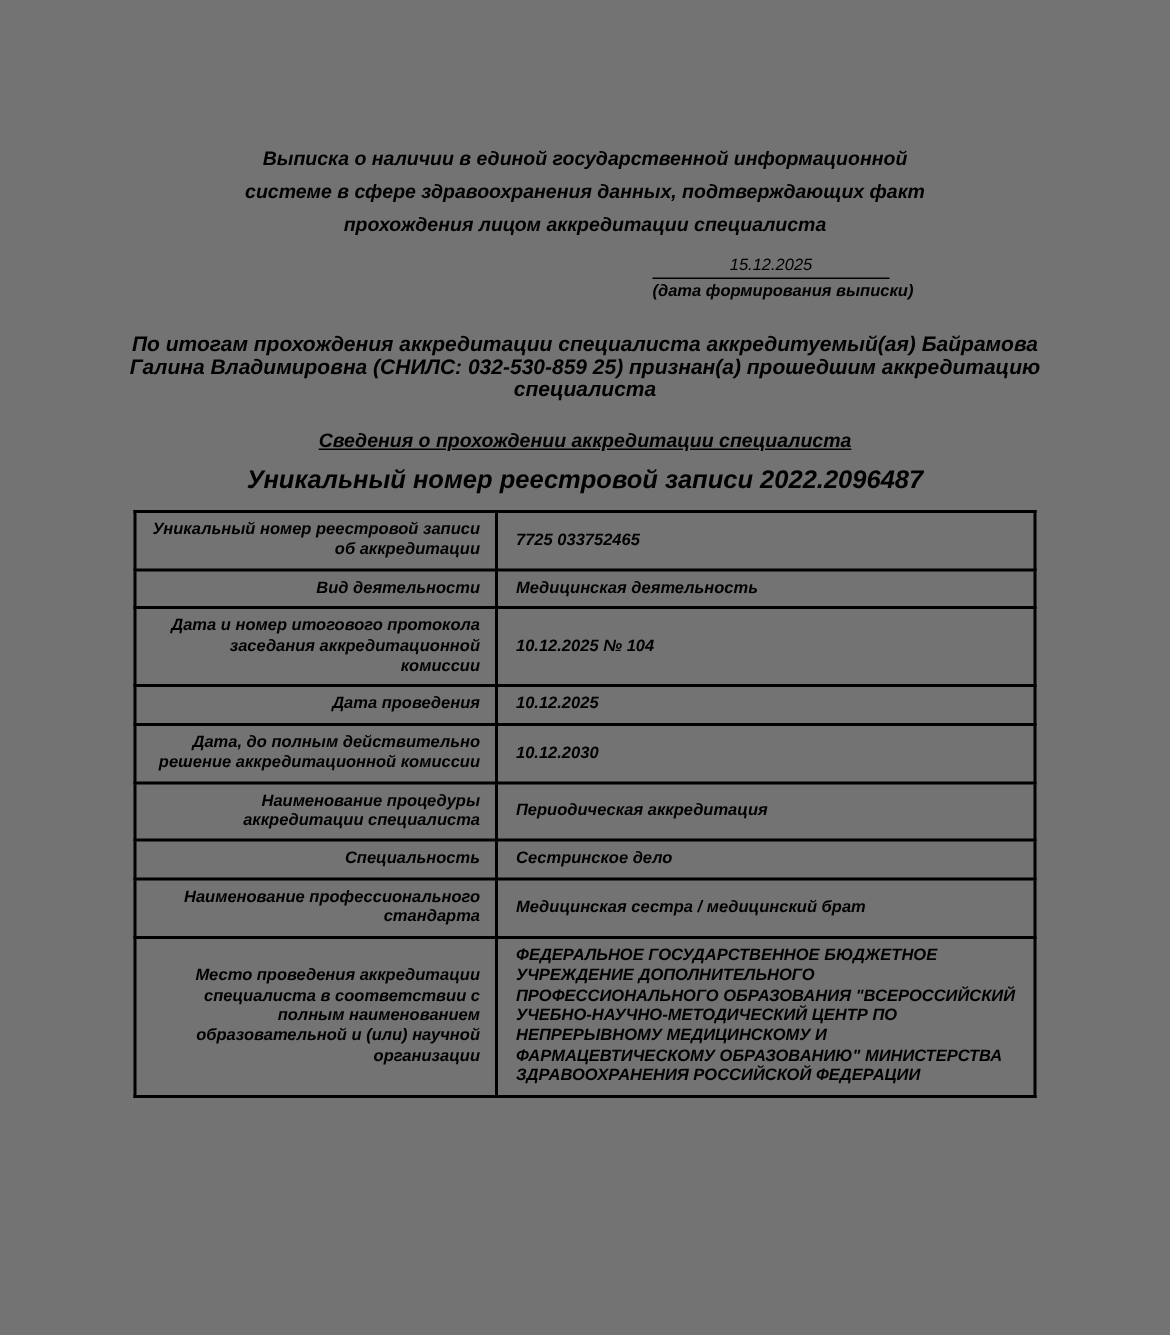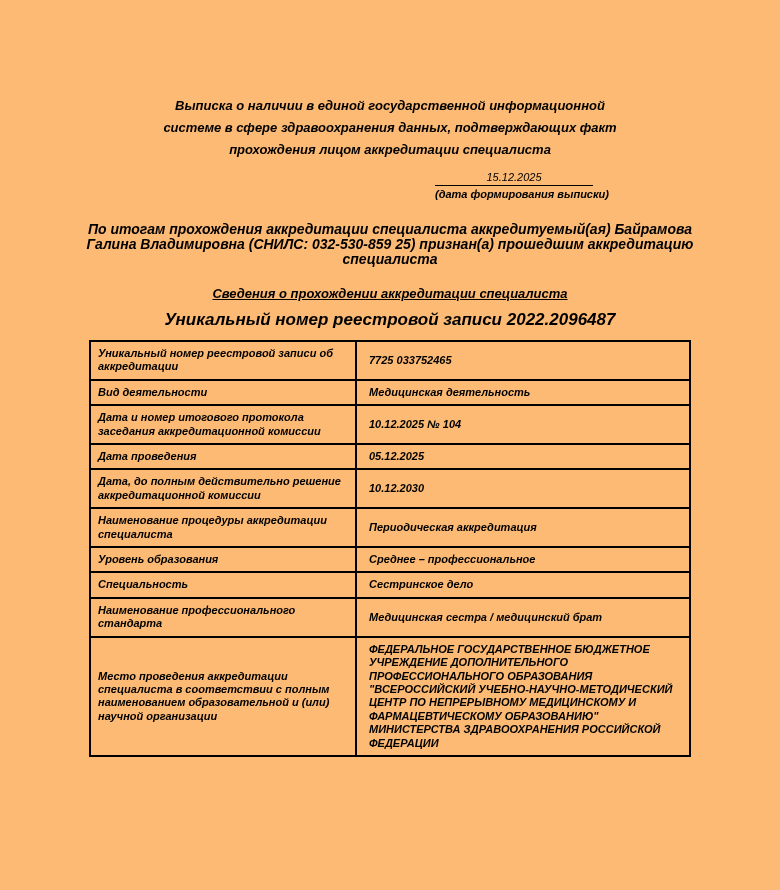--- a/index.html
+++ b/index.html
@@ -5,21 +5,21 @@
   * { margin: 0; padding: 0; box-sizing: border-box; }
   html, body {
     background: #ffffff;
     font-family: "Liberation Sans", sans-serif;
     color: #000000;
   }
   .page {
     position: relative;
     width: 780px;
     height: 890px;
-    background: #fdba74;
+    background: #737373;
     overflow: hidden;
   }
   .doc-title {
     margin: 95px auto 0 auto;
     max-width: 470px;
     text-align: center;
     font-size: 13px;
     font-weight: bold;
     font-style: italic;
     line-height: 22px;
@@ -74,22 +74,23 @@
   }
   .info-table td {
     border: 2px solid #000000;
     font-size: 11px;
     font-weight: bold;
     font-style: italic;
     vertical-align: middle;
     line-height: 1.22;
   }
   .label-cell {
-    width: 266px;
+    width: 241px;
     padding: 5px 10px 5px 7px;
+    text-align: right;
   }
   .value-cell {
     padding: 5px 8px 5px 12px;
   }
 </style>
 </head>
 <body>
 
 <div class="page">
 
@@ -115,33 +116,29 @@
       <tr>
         <td class="label-cell">Вид деятельности</td>
         <td class="value-cell">Медицинская деятельность</td>
       </tr>
       <tr>
         <td class="label-cell">Дата и номер итогового протокола заседания аккредитационной комиссии</td>
         <td class="value-cell">10.12.2025 № 104</td>
       </tr>
       <tr>
         <td class="label-cell">Дата проведения</td>
-        <td class="value-cell">05.12.2025</td>
+        <td class="value-cell">10.12.2025</td>
       </tr>
       <tr>
         <td class="label-cell">Дата, до полным действительно решение аккредитационной комиссии</td>
         <td class="value-cell">10.12.2030</td>
       </tr>
       <tr>
         <td class="label-cell">Наименование процедуры аккредитации специалиста</td>
         <td class="value-cell">Периодическая аккредитация</td>
-      </tr>
-      <tr>
-        <td class="label-cell">Уровень образования</td>
-        <td class="value-cell">Среднее – профессиональное</td>
       </tr>
       <tr>
         <td class="label-cell">Специальность</td>
         <td class="value-cell">Сестринское дело</td>
       </tr>
       <tr>
         <td class="label-cell">Наименование профессионального стандарта</td>
         <td class="value-cell">Медицинская сестра / медицинский брат</td>
       </tr>
       <tr>

